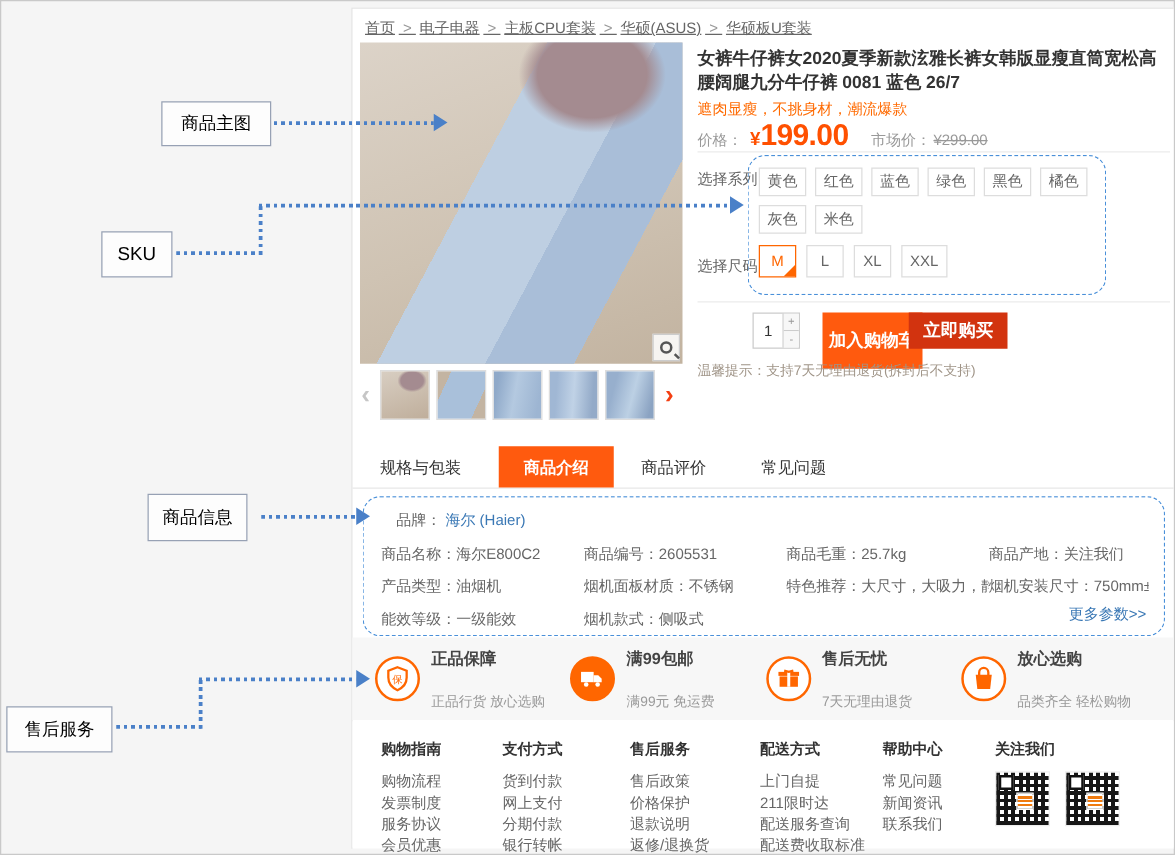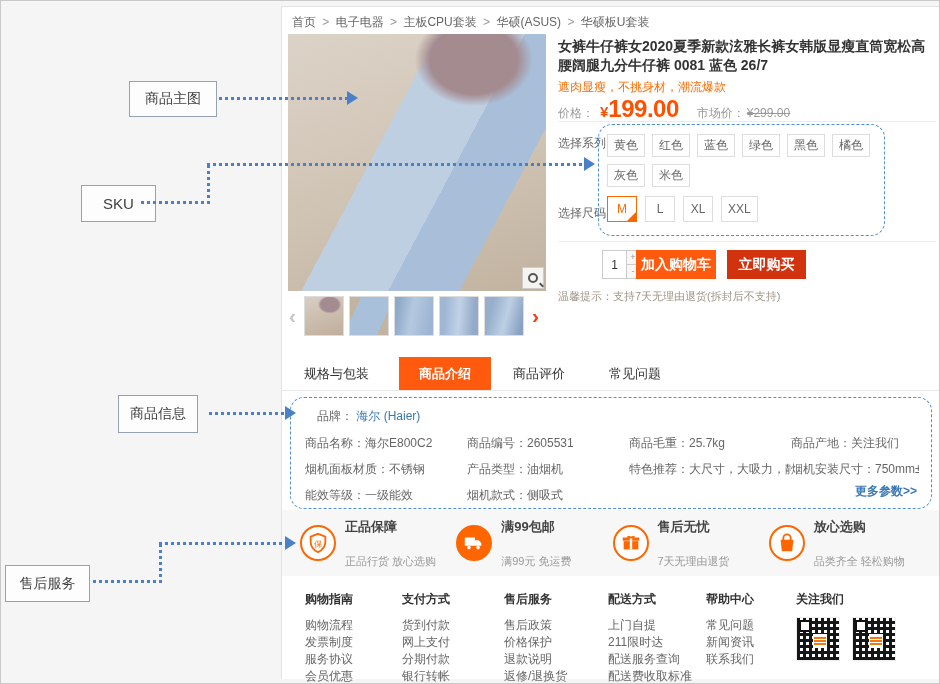--- a/index.html
+++ b/index.html
@@ -5,21 +5,21 @@
   * { margin:0; padding:0; box-sizing:border-box; }
   body { font-family:"Liberation Sans","DejaVu Sans",sans-serif; background:#fff; }
   .canvas { position:relative; width:940px; height:684px; background:#f5f5f5;
             border:1px solid #c9c9c9; overflow:hidden; font-size:12px; color:#333; }
 
   
   .panel { position:absolute; left:280px; top:5px; width:659px; height:673px;
            background:#fff; border:1px solid #e3e3e3; }
   .panel > * { position:absolute; }
 
-  .breadcrumb { left:10px; top:7px; color:#666; font-size:12px; white-space:nowrap; }
+  .breadcrumb { left:10px; top:7px; color:#666; font-size:12px; white-space:nowrap;text-decoration:underline; }
   .bc-link { cursor:pointer; }
   .bc-sep { color:#999; margin:0 3px; }
 
   .main-image { left:6px; top:27px; width:258px; height:257px; overflow:hidden;
     background:
       radial-gradient(95px 75px at 72% 10%, #a48b90 0 46%, rgba(0,0,0,0) 62%),
       linear-gradient(118deg, rgba(0,0,0,0) 38%, #becfe2 38% 60%, #a9bed8 60% 78%, rgba(0,0,0,0) 78%),
       linear-gradient(160deg, #dcd3c8 0%, #cfc3b3 55%, #c2b3a0 100%);
   }
   .zoom-btn { position:absolute; right:2px; bottom:2px; width:22px; height:22px;
@@ -76,38 +76,38 @@
     border:1px solid #ccc; background:#fff; }
   .qty-val { width:23px; display:flex; align-items:center; justify-content:center;
     font-size:12px; color:#333; }
   .qty-ctrl { width:13px; display:flex; flex-direction:column; border-left:1px solid #ccc; }
   .qty-btn { flex:1; font-size:9px; line-height:12px; text-align:center; color:#999;
     cursor:pointer; background:#f7f7f7; }
   .qty-btn.plus { border-bottom:1px solid #ccc; }
 
   .btn { color:#fff; font-size:14px; font-weight:bold; display:flex; align-items:center;
     justify-content:center; cursor:pointer; }
-  .cart-btn { left:354px; top:243px; width:80px; height:29px; background:#ff5a0e;text-align:center; }
+  .cart-btn { left:376px; top:243px; width:80px; height:45px; background:#ff5a0e;text-align:center; }
   .buy-btn  { left:445px; top:243px; width:79px; height:29px; background:#d2330f; }
   .notice { left:276px; top:282px; color:#a09588; font-size:11px; }
 
   .tabbar { left:0; top:350px; width:657px; height:34px; border-bottom:1px solid #e8e8e8;
     display:flex; align-items:stretch; }
   .tab { line-height:34px; font-size:13px; color:#333; padding:0 22px; cursor:pointer; }
   .tab.active { background:#ff5a0e; color:#fff; font-weight:bold; margin-left:8px;
     padding:0 20px; }
 
   .info-box { left:8px; top:390px; width:642px; height:112px;
     border:1px dashed #4a90d9; border-radius:14px; padding:10px 12px 8px 14px;
     color:#666; }
   .brand-row { margin-bottom:10px;margin-left:12px; }
   .brand-link { color:#3a78b5; cursor:pointer; }
   .info-grid { display:grid; grid-template-columns:162px 162px 162px 1fr; row-gap:9px; }
   .info-cell { white-space:nowrap; overflow:hidden; font-size:12px; }
-  .more-link { position:absolute; right:14px; bottom:8px; color:#3a78b5; font-weight:bold;
+  .more-link { position:absolute; right:14px; bottom:8px; color:#3a78b5; font-weight:normal;
     cursor:pointer; }
 
   .services { left:0; top:503px; width:657px; height:66px; background:#f7f7f7;
     display:flex; align-items:center; padding:0 14px 0 18px; }
   .svc { flex:1; display:flex; align-items:center; gap:9px; }
   .svc-ic { width:36px; height:36px; border:2px solid #ff6600; border-radius:50%;
     display:flex; align-items:center; justify-content:center; background:#fff; flex:none; }
   .svc-ic.fill { background:#ff6600; }
   .svc-title { font-size:13px; font-weight:bold; color:#444; }
   .svc-desc { font-size:11px; color:#999; margin-top:18px; }
@@ -122,24 +122,24 @@
       repeating-linear-gradient(0deg, #161616 0 3px, rgba(0,0,0,0) 3px 6px),
       repeating-linear-gradient(90deg, #161616 0 3px, #fff 3px 6px); }
   .qr::before { content:""; position:absolute; left:16px; top:16px; width:12px; height:12px;
     background:linear-gradient(#fff 0 2px,#ef7b10 2px 4px,#fff 4px 5px,#ef7b10 5px 7px,
       #fff 7px 8px,#ef7b10 8px 10px,#fff 10px); border:1px solid #fff; }
   .qr::after { content:""; position:absolute; left:2px; top:2px; width:8px; height:8px;
     border:2px solid #111; background:#fff; }
 
   
   .ann-box { position:absolute; background:#fdfdfd; border:1px solid #97a1b4;
-    display:flex; align-items:center; justify-content:center; font-size:14px; color:#404040;
+    display:flex; align-items:center; justify-content:center; font-size:14px; color:#000000;
     z-index:30; }
   .ab1 { left:128px; top:80px;  width:88px; height:36px; }
-  .ab2 { left:80px;  top:184px; width:75px; height:37px; font-size:15px; }
+  .ab2 { left:80px;  top:184px; width:57px; height:37px; font-size:15px; }
   .ab3 { left:117px; top:394px; width:80px; height:38px; }
   .ab4 { left:4px;   top:564px; width:85px; height:37px; }
 
   .dot-h { position:absolute; height:3px; z-index:31;
     background-image:repeating-linear-gradient(to right,#4a80c8 0 3px,rgba(0,0,0,0) 3px 6px); }
   .dot-v { position:absolute; width:3px; z-index:31;
     background-image:repeating-linear-gradient(to bottom,#4a80c8 0 3px,rgba(0,0,0,0) 3px 6px); }
   .arr-head { position:absolute; width:0; height:0; z-index:31;
     border-top:7px solid transparent; border-bottom:7px solid transparent;
     border-left:11px solid #4a80c8; }
@@ -250,22 +250,22 @@
     <div class="info-box">
       <div class="brand-row">
         <span>品牌：</span>
         <span class="brand-link">海尔 (Haier)</span>
       </div>
       <div class="info-grid" id="info-slot">
           <span class="info-cell"><span>商品名称：</span><span>海尔E800C2</span></span>
           <span class="info-cell"><span>商品编号：</span><span>2605531</span></span>
           <span class="info-cell"><span>商品毛重：</span><span>25.7kg</span></span>
           <span class="info-cell"><span>商品产地：</span><span>关注我们</span></span>
+          <span class="info-cell"><span>产品类型：</span><span>油烟机</span></span>
           <span class="info-cell"><span>烟机面板材质：</span><span>不锈钢</span></span>
-          <span class="info-cell"><span>产品类型：</span><span>油烟机</span></span>
           <span class="info-cell"><span>特色推荐：</span><span>大尺寸，大吸力，静音...</span></span>
           <span class="info-cell"><span>烟机安装尺寸：</span><span>750mm±50mm（烟...</span></span>
           <span class="info-cell"><span>能效等级：</span><span>一级能效</span></span>
           <span class="info-cell"><span>烟机款式：</span><span>侧吸式</span></span>
         </div>
       <div class="more-link">更多参数&gt;&gt;</div>
     </div>
 
     <div class="services" id="svc-slot">
         <div class="svc">

